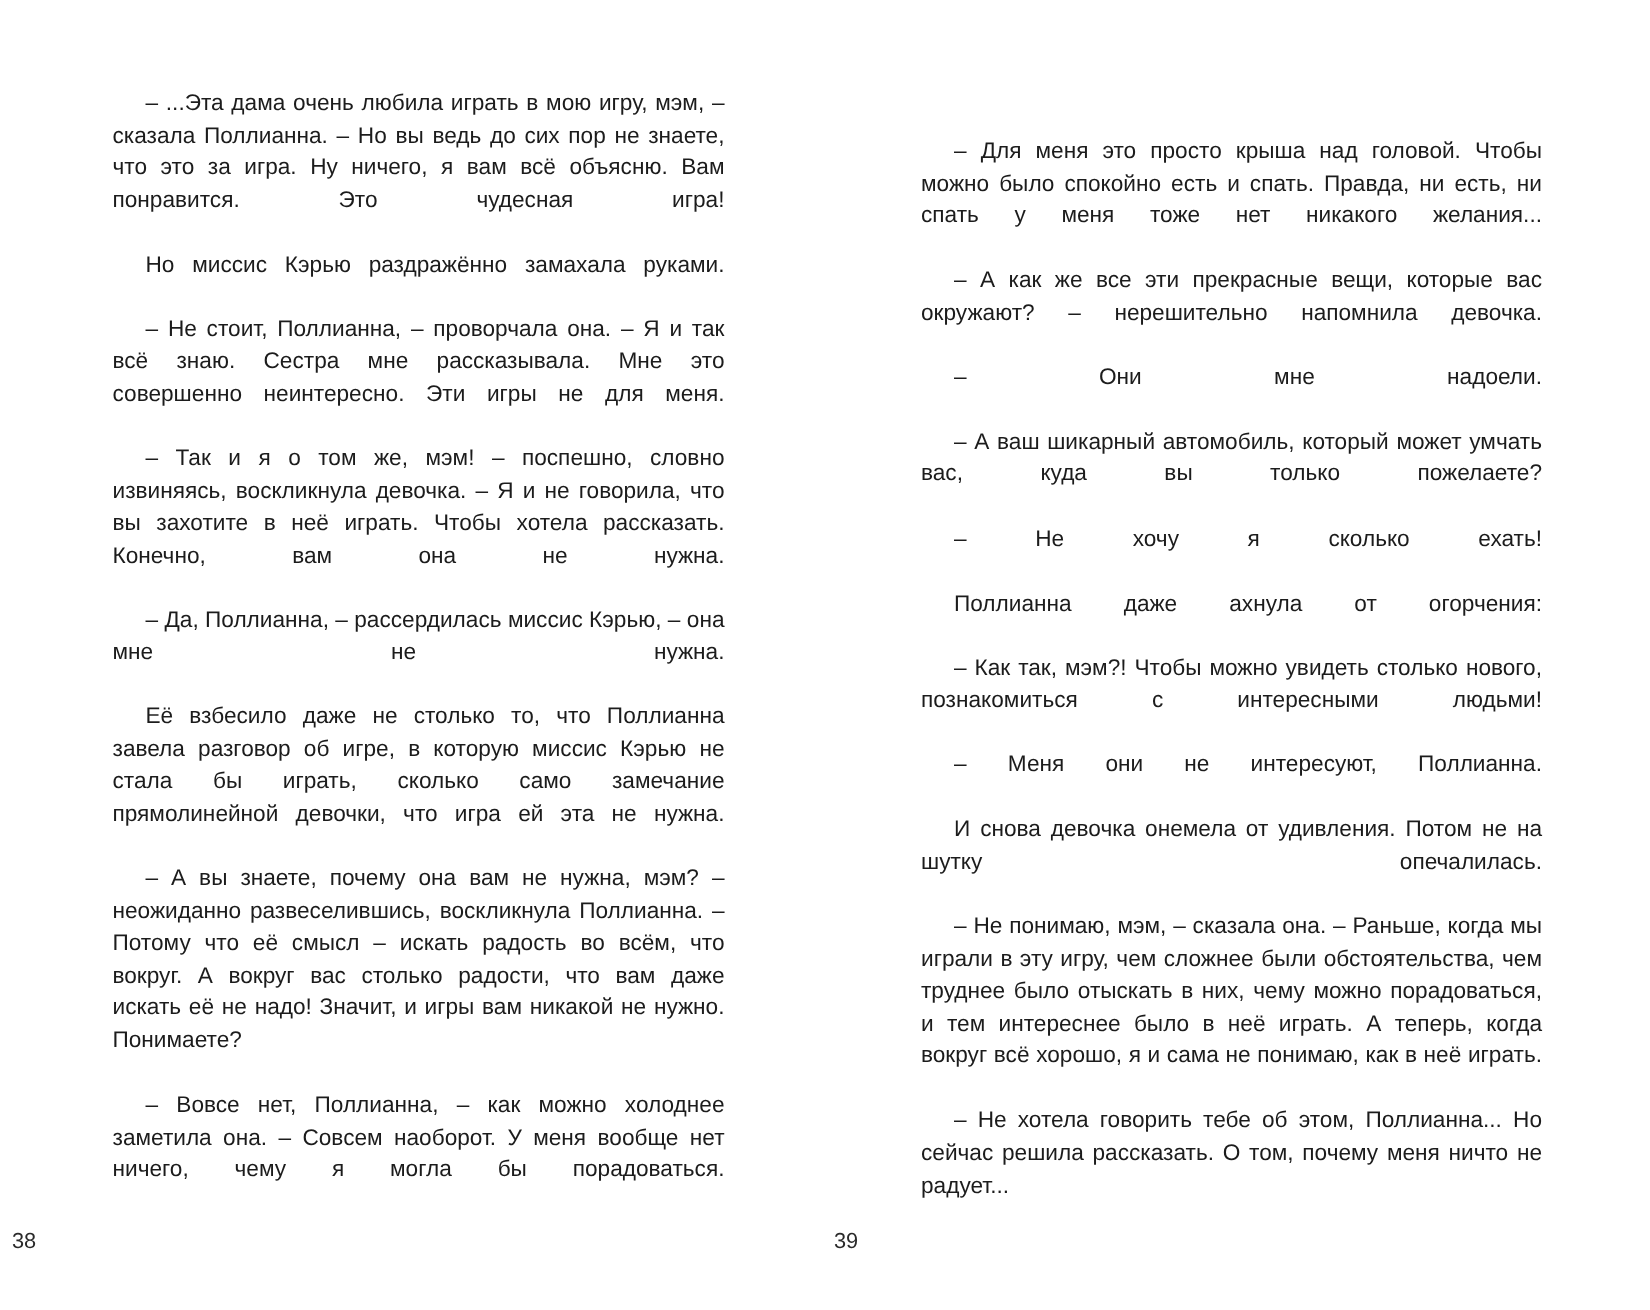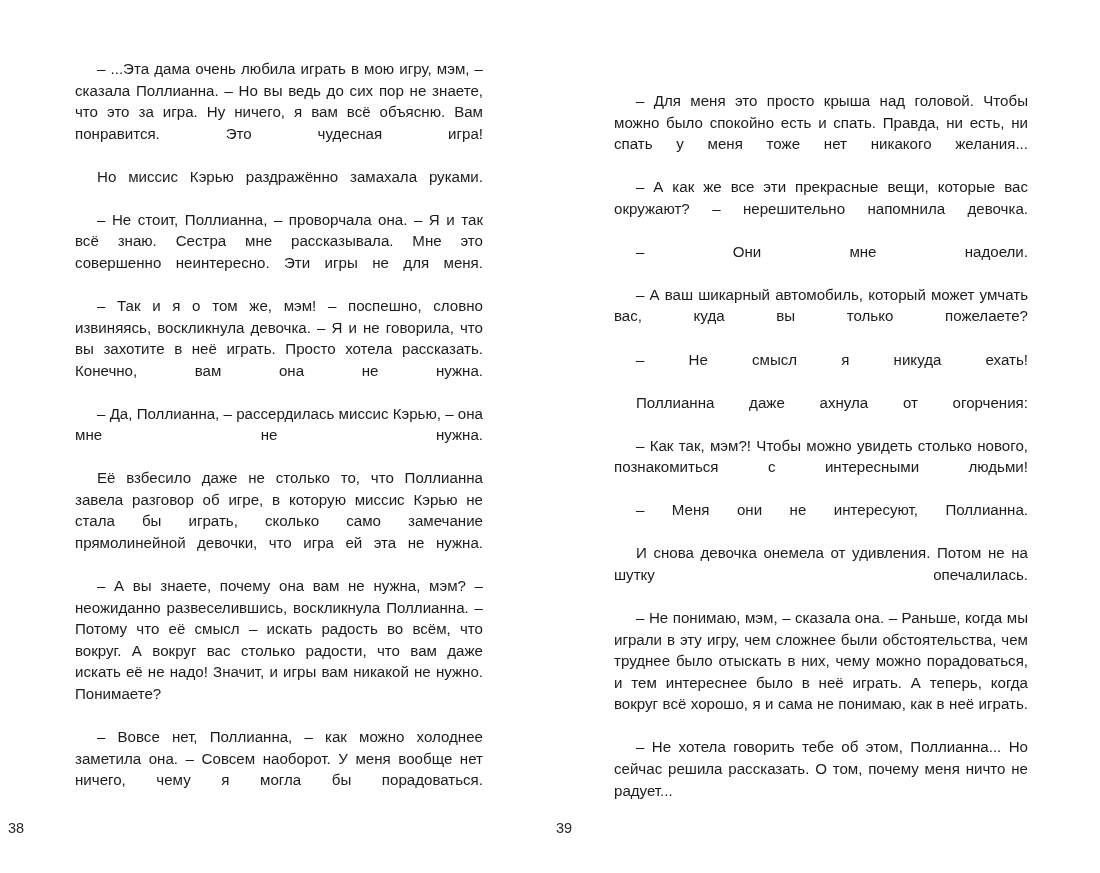--- a/index.html
+++ b/index.html
@@ -88,36 +88,36 @@
 </head>
 <body>
 
 <div class="spread">
 
   <div class="page page-left">
     <div class="text-column">
         <p class="para">– ...Эта дама очень любила играть в мою игру, мэм, – сказала Поллианна. – Но вы ведь до сих пор не знаете, что это за игра. Ну ничего, я вам всё объясню. Вам понравится. Это чудесная игра!</p>
         <p class="para">Но миссис Кэрью раздражённо замахала руками.</p>
         <p class="para">– Не стоит, Поллианна, – проворчала она. – Я и так всё знаю. Сестра мне рассказывала. Мне это совершенно неинтересно. Эти игры не для меня.</p>
-        <p class="para">– Так и я о том же, мэм! – поспешно, словно извиняясь, воскликнула девочка. – Я и не говорила, что вы захотите в неё играть. Просто хотела рассказать. Конечно, вам она не нужна.</p>
+        <p class="para">– Так и я о том же, мэм! – поспешно, словно извиняясь, воскликнула девочка. – Я и не говорила, что вы захотите в неё играть. Чтобы хотела рассказать. Конечно, вам она не нужна.</p>
         <p class="para">– Да, Поллианна, – рассердилась миссис Кэрью, – она мне не нужна.</p>
         <p class="para">Её взбесило даже не столько то, что Поллианна завела разговор об игре, в которую миссис Кэрью не стала бы играть, сколько само замечание прямолинейной девочки, что игра ей эта не нужна.</p>
         <p class="para">– А вы знаете, почему она вам не нужна, мэм? – неожиданно развеселившись, воскликнула Поллианна. – Потому что её смысл – искать радость во всём, что вокруг. А вокруг вас столько радости, что вам даже искать её не надо! Значит, и игры вам никакой не нужно. Понимаете?</p>
         <p class="para">– Вовсе нет, Поллианна, – как можно холоднее заметила она. – Совсем наоборот. У меня вообще нет ничего, чему я могла бы порадоваться.</p>
       </div>
     <div class="folio">38</div>
   </div>
 
   <div class="page page-right">
     <div class="text-column">
         <p class="para">– Для меня это просто крыша над головой. Чтобы можно было спокойно есть и спать. Правда, ни есть, ни спать у меня тоже нет никакого желания...</p>
         <p class="para">– А как же все эти прекрасные вещи, которые вас окружают? – нерешительно напомнила девочка.</p>
         <p class="para">– Они мне надоели.</p>
         <p class="para">– А ваш шикарный автомобиль, который может умчать вас, куда вы только пожелаете?</p>
-        <p class="para">– Не смысл я никуда ехать!</p>
+        <p class="para">– Не хочу я сколько ехать!</p>
         <p class="para">Поллианна даже ахнула от огорчения:</p>
         <p class="para">– Как так, мэм?! Чтобы можно увидеть столько нового, познакомиться с интересными людьми!</p>
         <p class="para">– Меня они не интересуют, Поллианна.</p>
         <p class="para">И снова девочка онемела от удивления. Потом не на шутку опечалилась.</p>
         <p class="para">– Не понимаю, мэм, – сказала она. – Раньше, когда мы играли в эту игру, чем сложнее были обстоятельства, чем труднее было отыскать в них, чему можно порадоваться, и тем интереснее было в неё играть. А теперь, когда вокруг всё хорошо, я и сама не понимаю, как в неё играть.</p>
         <p class="para">– Не хотела говорить тебе об этом, Поллианна... Но сейчас решила рассказать. О том, почему меня ничто не радует...</p>
       </div>
     <div class="folio">39</div>
   </div>
 

